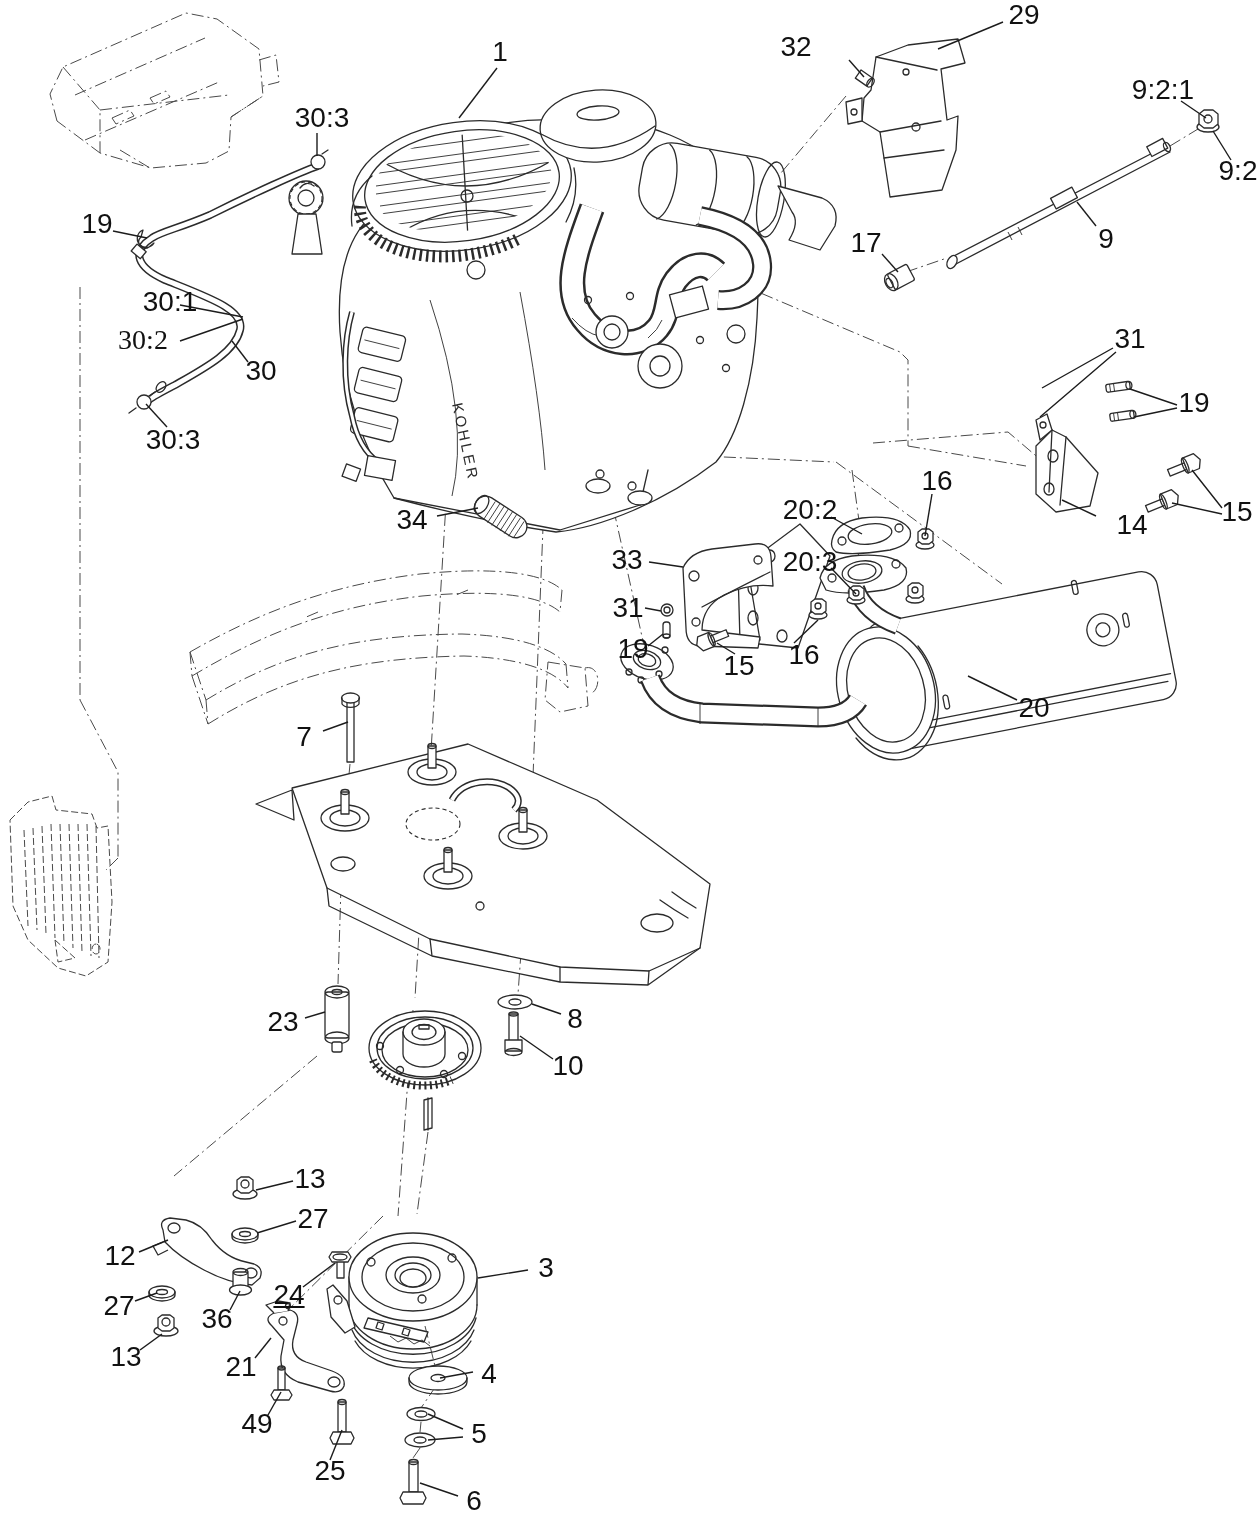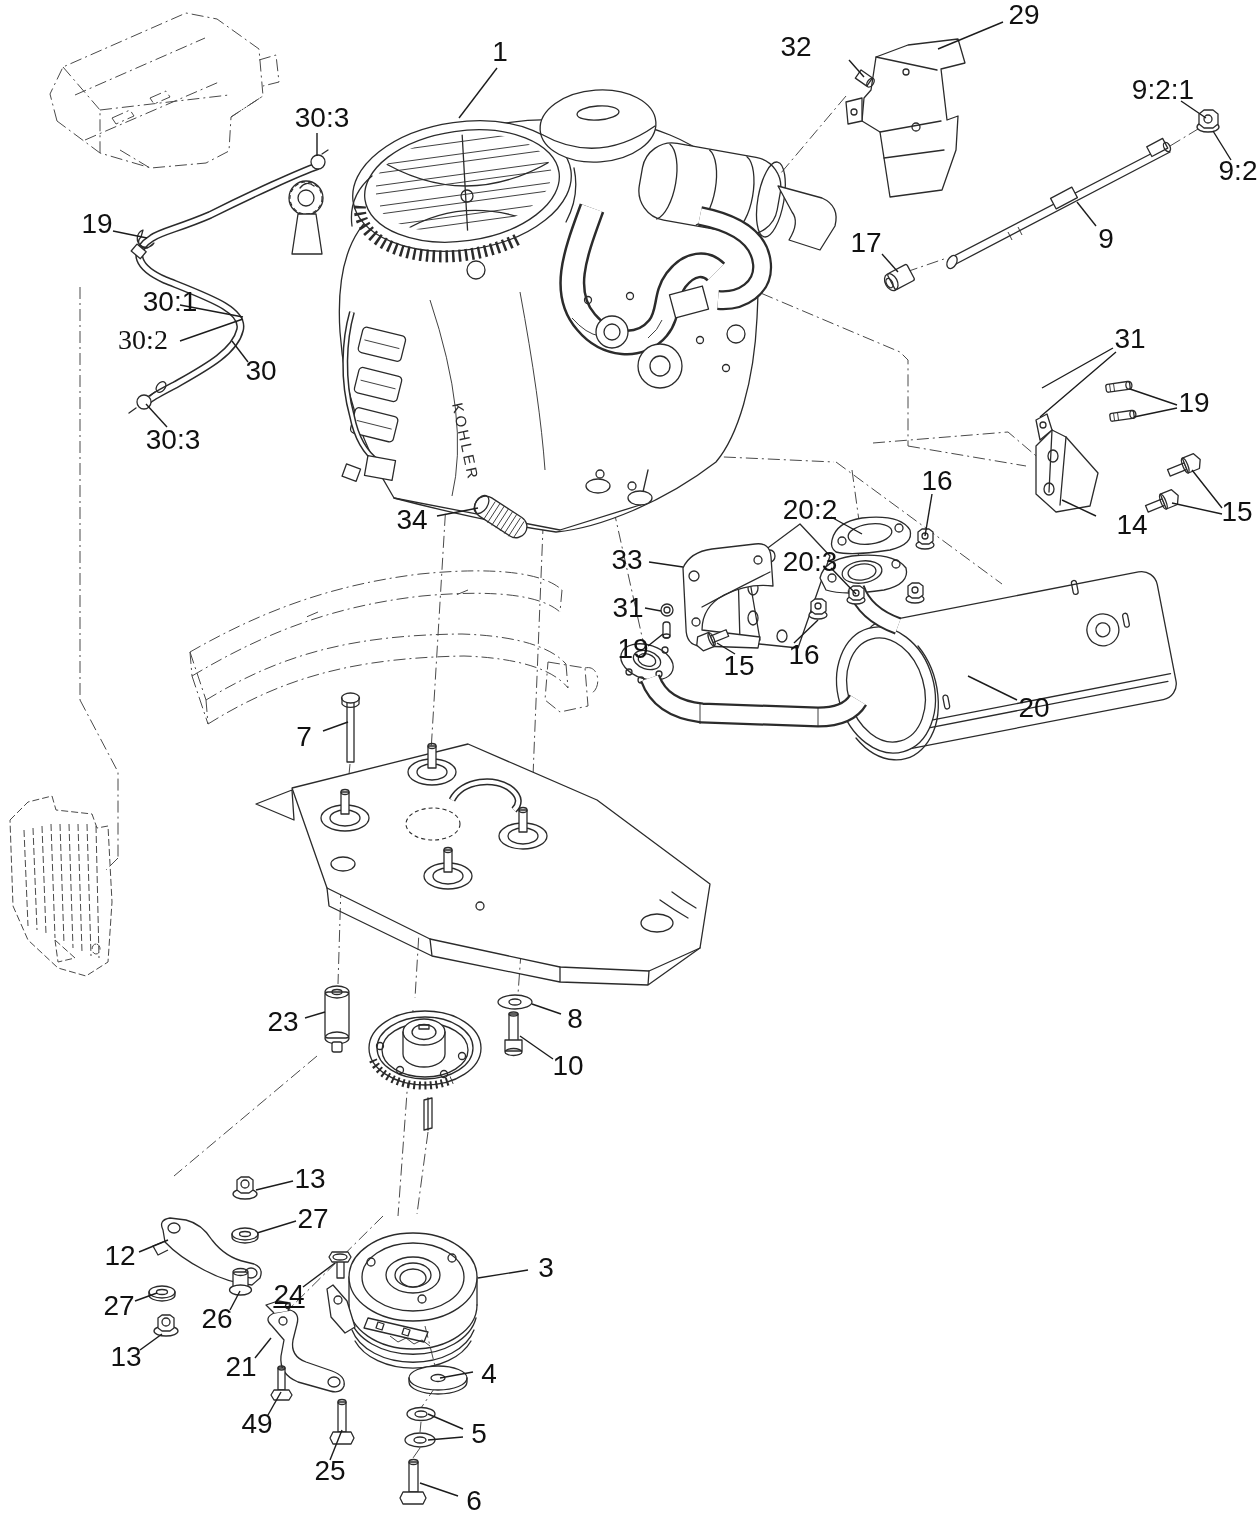--- a/index.html
+++ b/index.html
@@ -537,21 +537,21 @@
       <div class="callout" style="left: 1034px; top: 708px;">20</div>
       <div class="callout" style="left: 412px; top: 520px;">34</div>
       <div class="callout" style="left: 304px; top: 737px;">7</div>
       <div class="callout" style="left: 283px; top: 1022px;">23</div>
       <div class="callout" style="left: 575px; top: 1019px;">8</div>
       <div class="callout" style="left: 568px; top: 1066px;">10</div>
       <div class="callout" style="left: 310px; top: 1179px;">13</div>
       <div class="callout" style="left: 313px; top: 1219px;">27</div>
       <div class="callout" style="left: 120px; top: 1256px;">12</div>
       <div class="callout" style="left: 119px; top: 1306px;">27</div>
-      <div class="callout" style="left: 217px; top: 1319px;">26</div>
+      <div class="callout" style="left: 217px; top: 1319px;">36</div>
       <div class="callout" style="left: 289px; top: 1295px; text-decoration: underline;">24</div>
       <div class="callout" style="left: 546px; top: 1268px;">3</div>
       <div class="callout" style="left: 126px; top: 1357px;">13</div>
       <div class="callout" style="left: 241px; top: 1367px;">21</div>
       <div class="callout" style="left: 257px; top: 1424px;">49</div>
       <div class="callout" style="left: 321px; top: 1471px; margin-left: 9px;">25</div>
       <div class="callout" style="left: 489px; top: 1374px;">4</div>
       <div class="callout" style="left: 479px; top: 1434px;">5</div>
       <div class="callout" style="left: 474px; top: 1501px;">6</div>
     </div>

